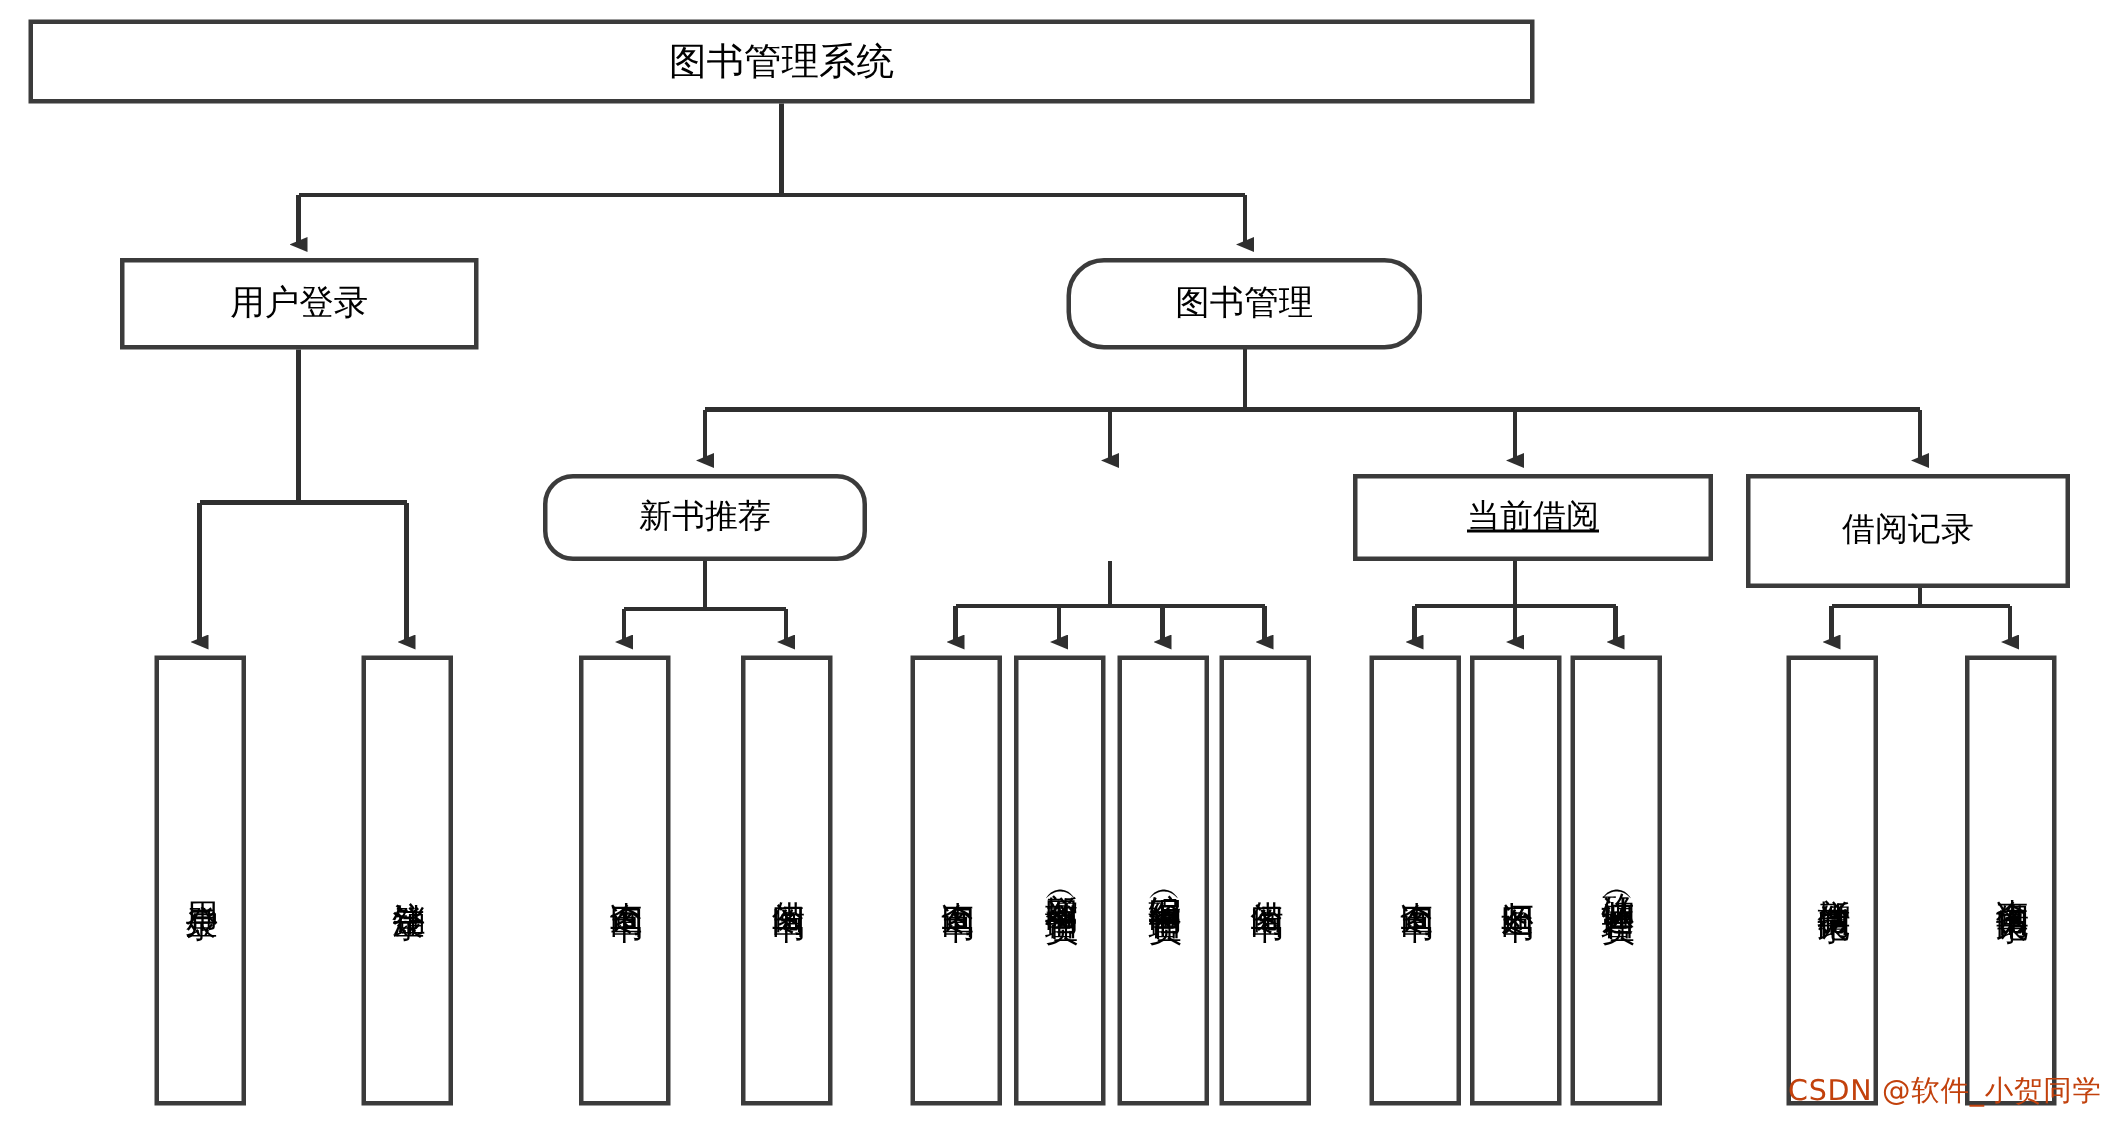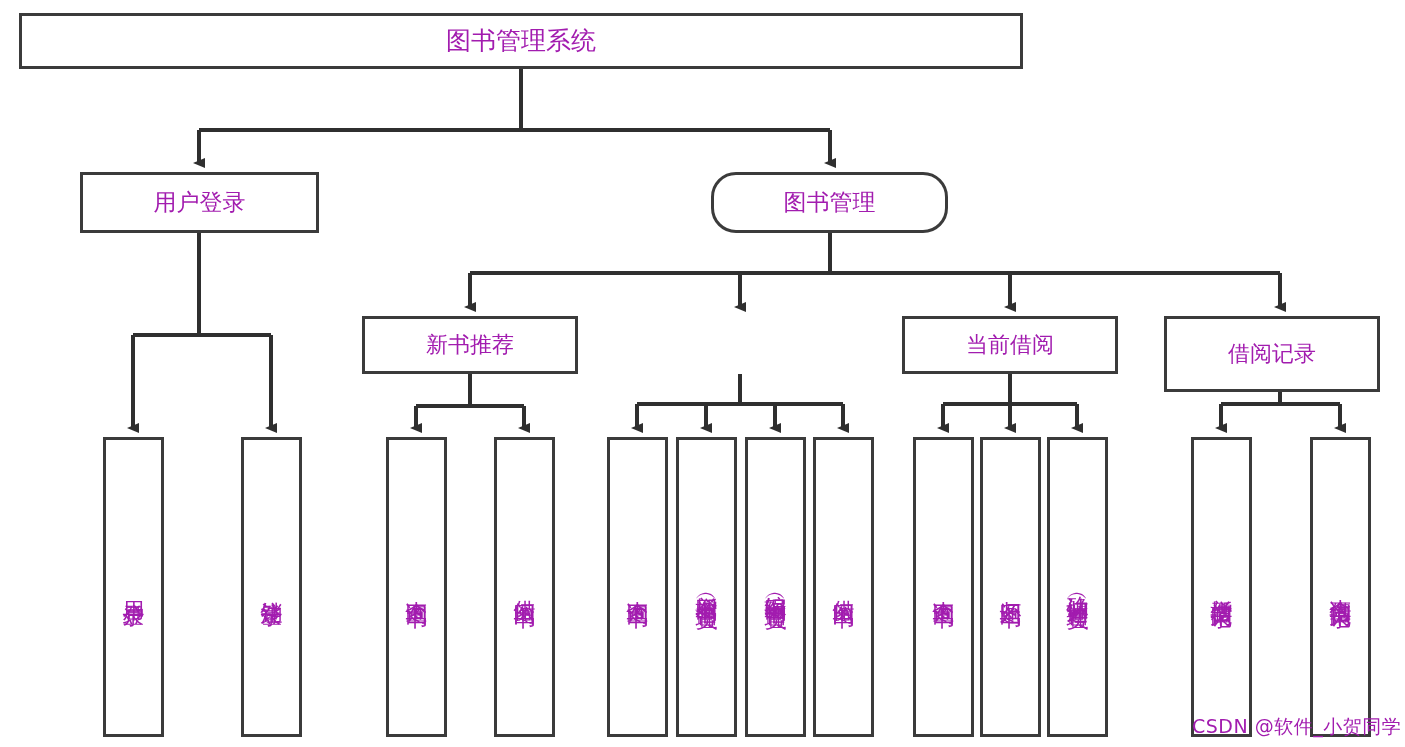--- a/index.html
+++ b/index.html
@@ -23,21 +23,21 @@
     top: 0;
     width: 1405px;
     height: 747px;
     pointer-events: none;
   }
   .node {
     position: absolute;
     box-sizing: border-box;
     border: 3px solid #3b3b3b;
     background: #ffffff;
-    color: #a21caf;
+    color: #000000;
     display: flex;
     align-items: center;
     justify-content: center;
     text-align: center;
     line-height: 1.18;
   }
   .node.root {
     font-size: 25px;
   }
   .node.lvl2 {
@@ -57,21 +57,21 @@
   }
   .node.leaf .vtext {
     writing-mode: vertical-rl;
     text-orientation: upright;
     display: block;
     line-height: 1.1;
     letter-spacing: 2px;
   }
   .watermark {
     position: absolute;
-    color: #a21caf;
+    color: #c2410c;
     font-size: 19px;
     white-space: nowrap;
     letter-spacing: 0.5px;
   }
 </style>
 </head>
 <body>
 
 <div id="canvas">
 
@@ -129,24 +129,24 @@
     <span>图书管理系统</span>
   </div>
 
   <div class="node lvl2" style="left:80px; top:172px; width:239px; height:61px;">
     <span>用户登录</span>
   </div>
   <div class="node lvl2" style="left:711px; top:172px; width:237px; height:61px;border-radius:25px;">
     <span>图书管理</span>
   </div>
 
-  <div class="node lvl3" style="left:362px; top:316px; width:216px; height:58px;">
+  <div class="node lvl3" style="left:362px; top:316px; width:216px; height:58px;border-radius:20px;">
     <span>新书推荐</span>
   </div>
-  <div class="node lvl3" style="left:902px; top:316px; width:216px; height:58px;">
+  <div class="node lvl3" style="left:902px; top:316px; width:240px; height:58px;text-decoration:underline;">
     <span>当前借阅</span>
   </div>
   <div class="node lvl3" style="left:1164px; top:316px; width:216px; height:76px;">
     <span>借阅记录</span>
   </div>
 
   <div class="node leaf" style="left:103px; top:437px; width:61px; height:300px;">
     <span class="vtext">用户登录</span>
   </div>
   <div class="node leaf" style="left:241px; top:437px; width:61px; height:300px;">

